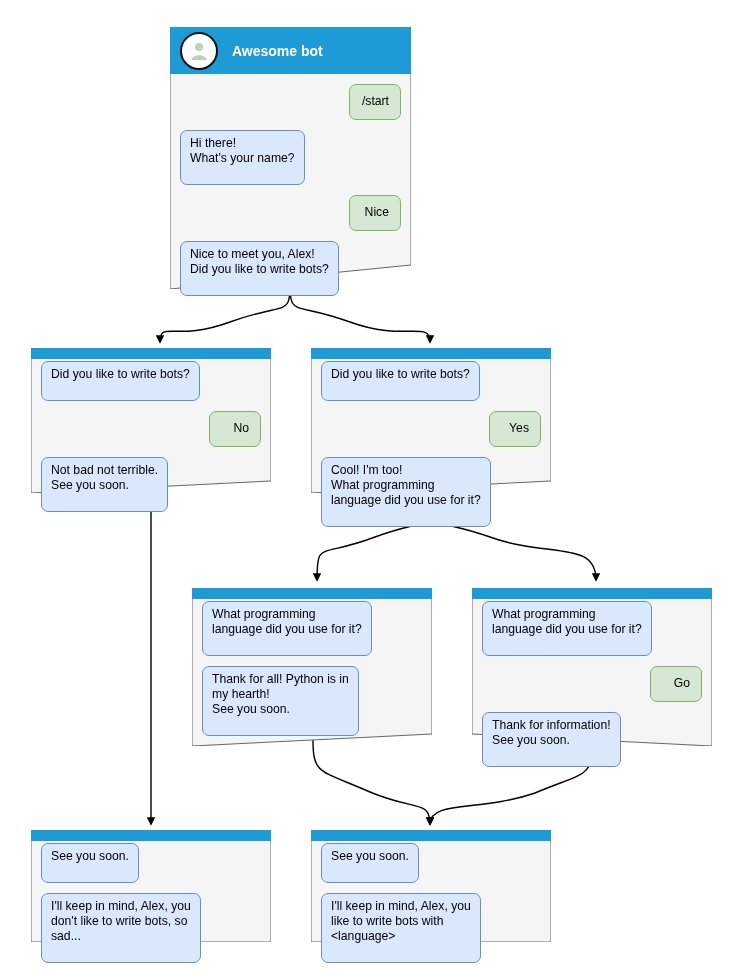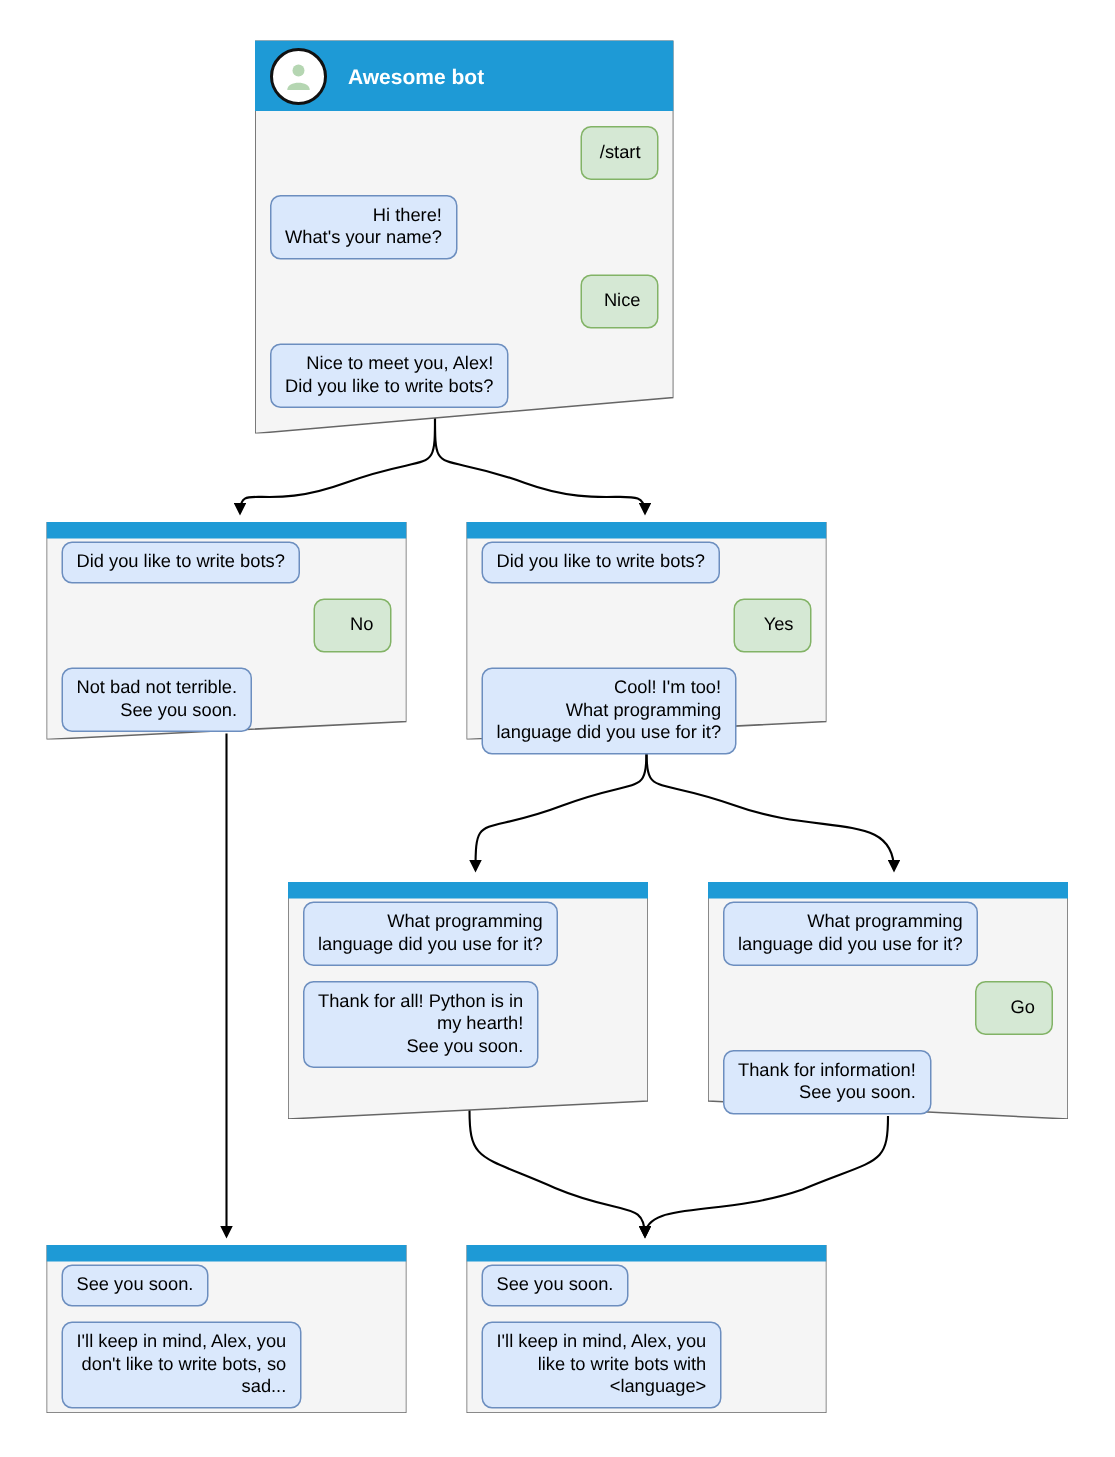--- a/index.html
+++ b/index.html
@@ -84,28 +84,27 @@
   }
   .msg-row {
     display: flex;
     margin-bottom: 10px;
   }
   .msg-row.left  { justify-content: flex-start; }
   .msg-row.right { justify-content: flex-end; }
 
   .bubble {
     border-radius: 7px;
-    padding: 5px 9px 6px 9px;
+    padding: 5px 9px 18px 9px;
     font-size: 12.2px;
     line-height: 15px;
     color: #000000;
     white-space: pre-line;
     box-sizing: border-box;
     max-width: 200px;
-    text-align: right;
   }
   .bubble.bot {
     background: #dae8fc;
     border: 1px solid #6c8ebf;
   }
   .bubble.user {
     background: #d5e8d4;
     border: 1px solid #82b366;
     min-width: 52px;
     text-align: right;
@@ -130,21 +129,21 @@
     <path d="M 151,489 L 151,824" fill="none" stroke="#000000" stroke-width="1.4" marker-end="url(#arrow)"></path>
 
     <path d="M 431,492 C 431,534 431,516 375,537 C 320,558 317,540 317,580" fill="none" stroke="#000000" stroke-width="1.4" marker-end="url(#arrow)"></path>
     <path d="M 431,492 C 431,534 431,516 490,537 C 548,558 596,540 596,580" fill="none" stroke="#000000" stroke-width="1.4" marker-end="url(#arrow)"></path>
 
     <path d="M 313,740 C 313,775 320,770 370,792 C 415,811 430,800 430,824" fill="none" stroke="#000000" stroke-width="1.4" marker-end="url(#arrow)"></path>
 
     <path d="M 592,744 C 592,778 585,772 535,793 C 480,812 430,800 430,824" fill="none" stroke="#000000" stroke-width="1.4" marker-end="url(#arrow)"></path>
   </svg>
 
-  <div class="node" style="left:170px; top:27px; width:279px; height:262px;">
+  <div class="node" style="left:170px; top:27px; width:241px; height:262px;">
     <svg class="node-shape" viewBox="0 0 241 262" preserveAspectRatio="none">
       <polygon points="0,0 241,0 241,238 0,262" fill="#f5f5f5" stroke="#666666" stroke-width="1"></polygon>
       <polygon points="0,0 241,0 241,47 0,47" fill="#1e9ad6" stroke="none"></polygon>
     </svg>
 
     <div class="bot-header">
       <div class="avatar">
         <svg viewBox="0 0 24 24" width="24" height="24">
           <circle cx="12" cy="8" r="4" fill="#b5d6b2"></circle>
           <path d="M4.5 21 C4.5 14.5 19.5 14.5 19.5 21 Z" fill="#b5d6b2"></path>

